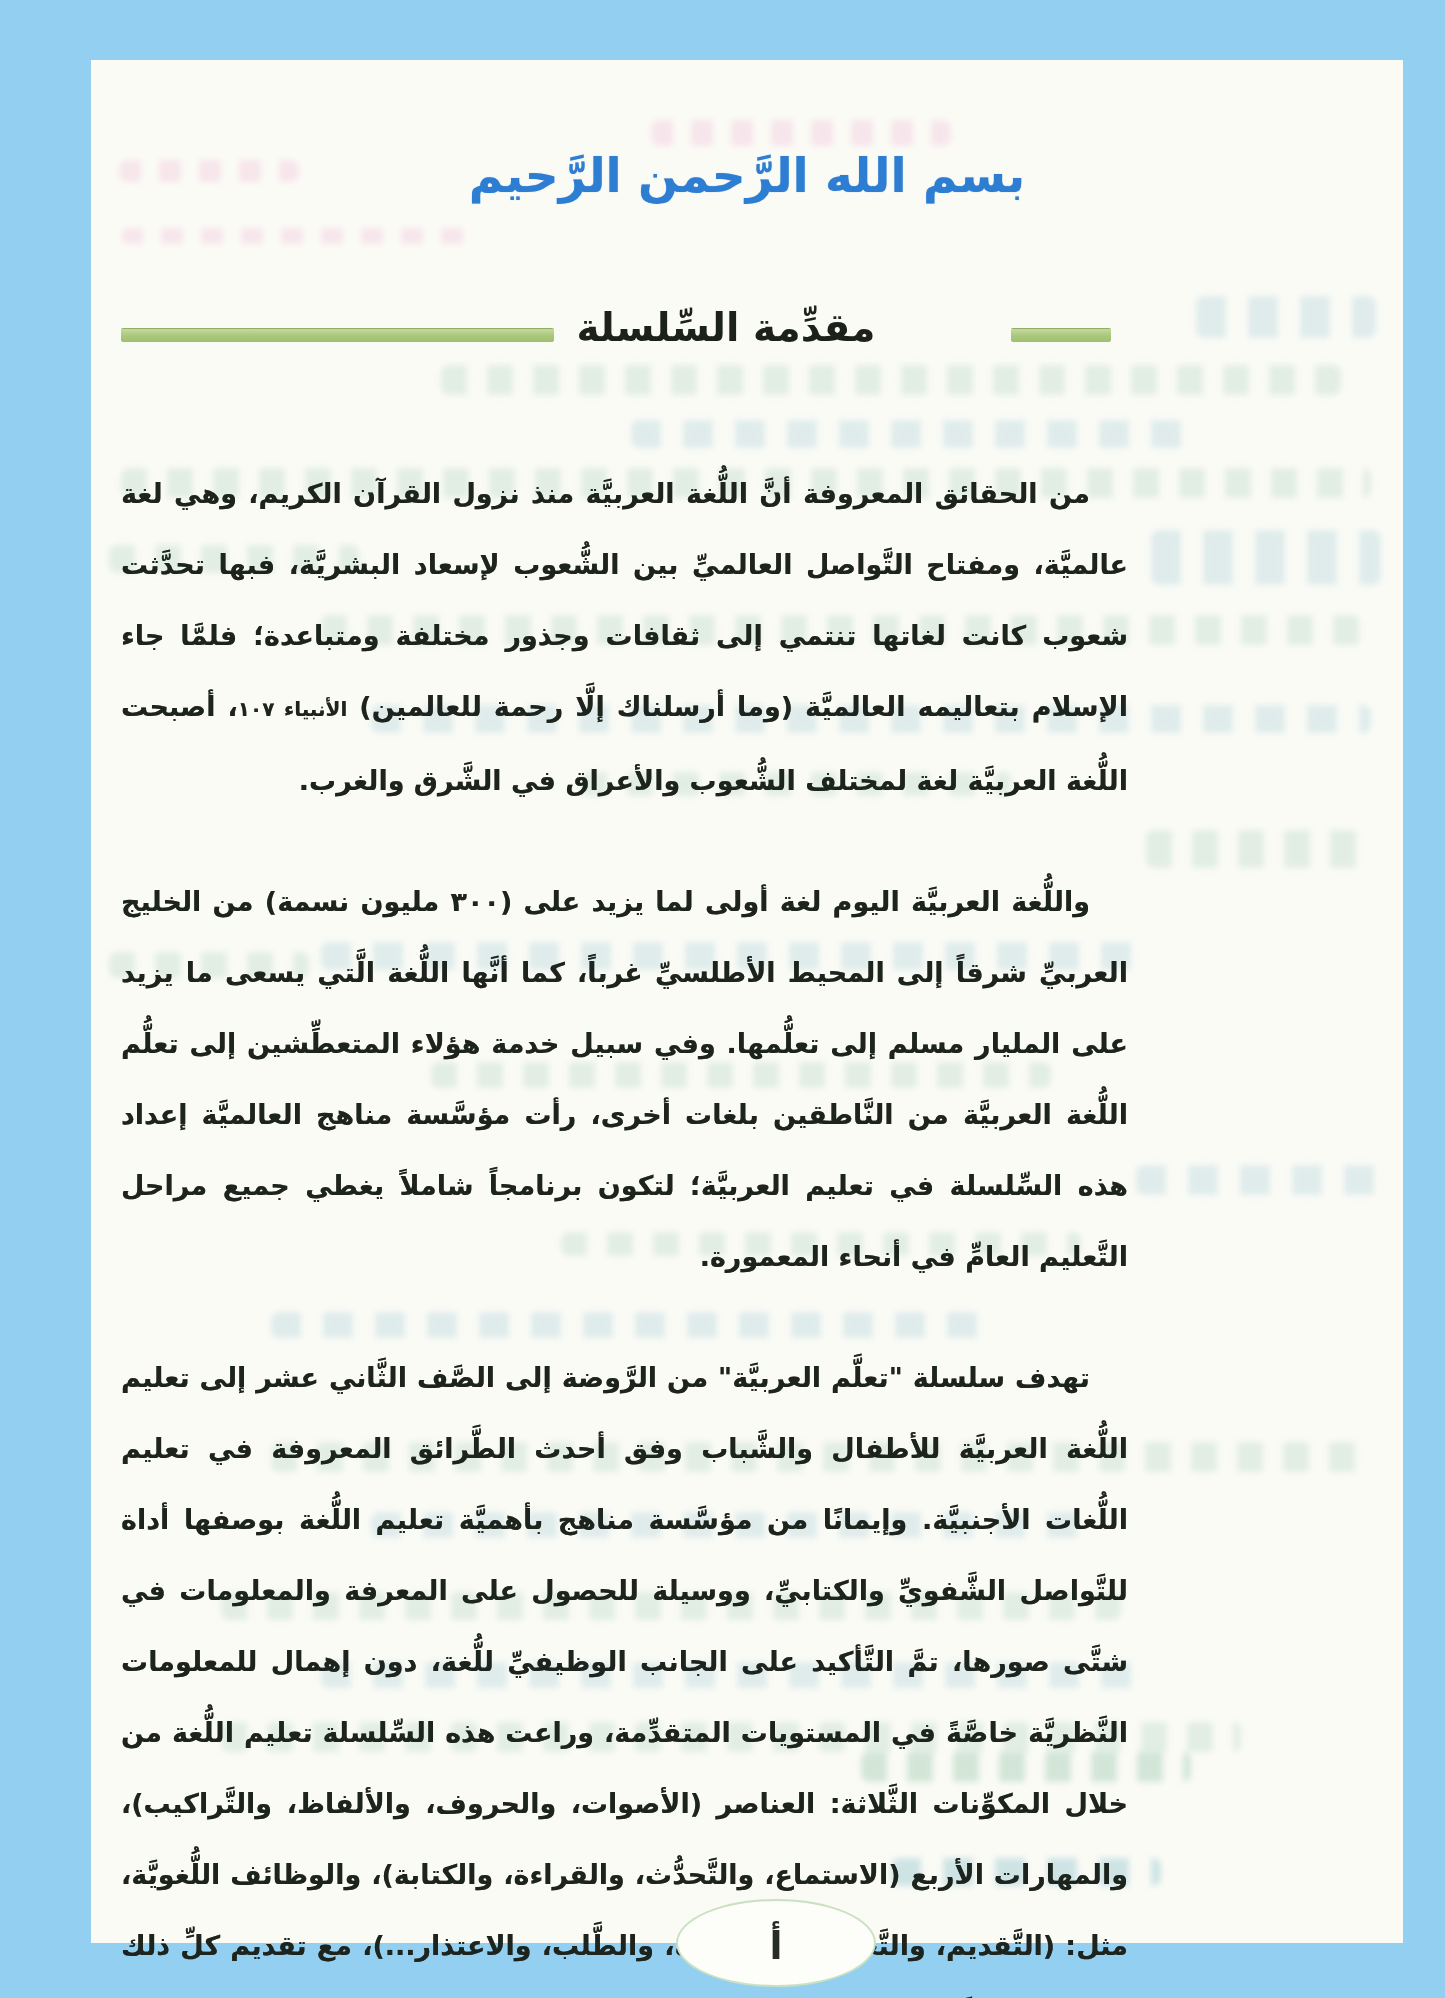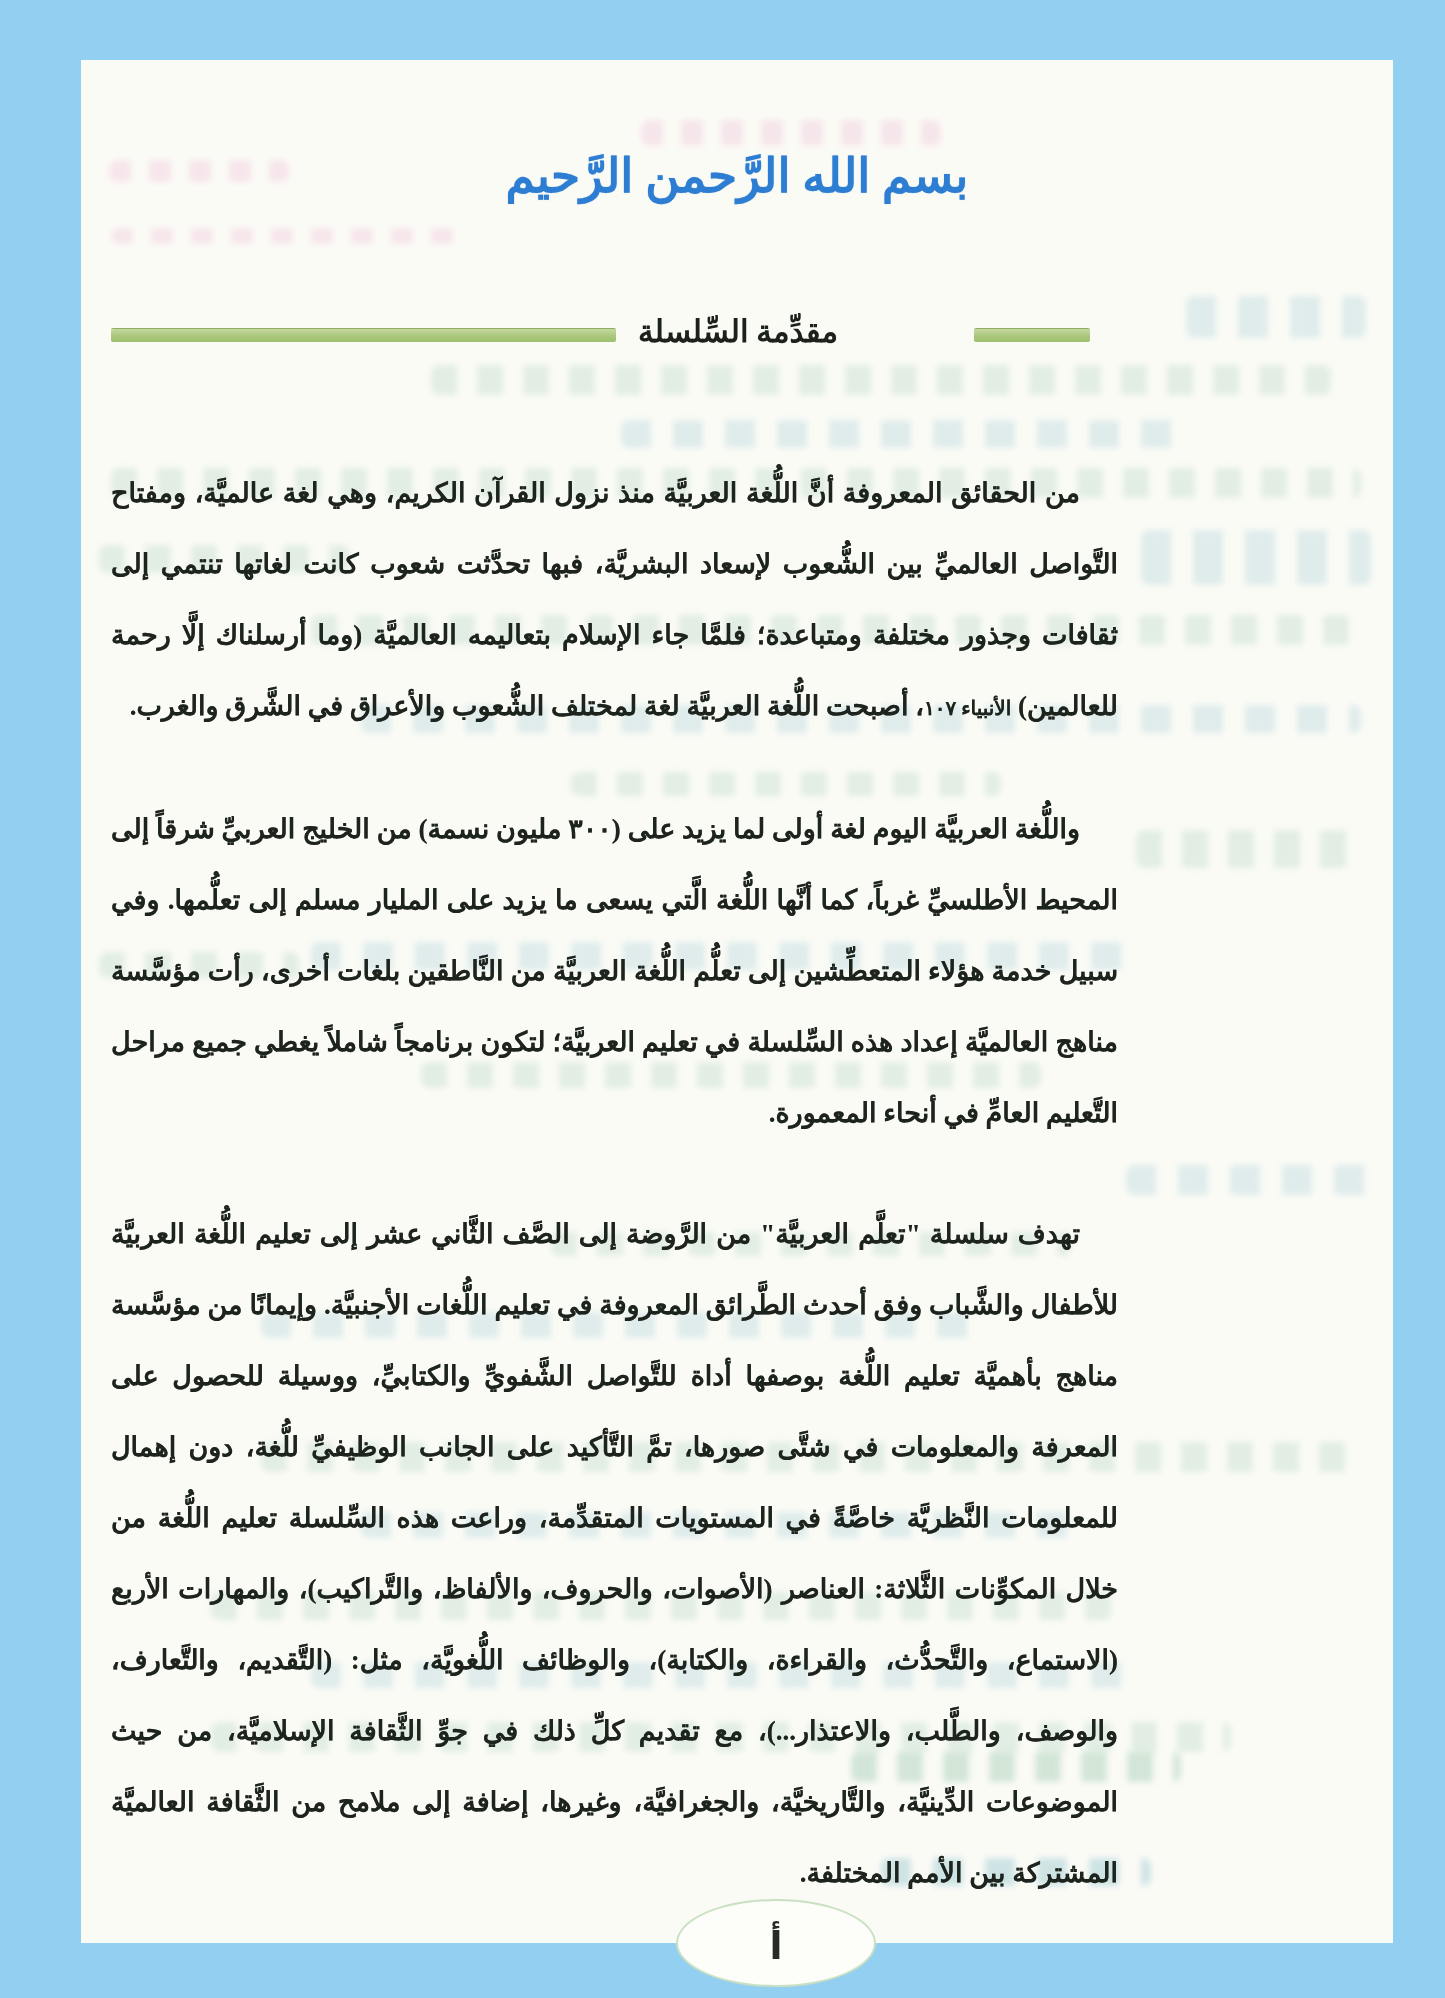--- a/index.html
+++ b/index.html
@@ -6,24 +6,23 @@
   body{
     position:relative;
     width:1445px;height:1998px;
     background:#93cff0;            
     overflow:hidden;
     font-family:"DejaVu Sans",sans-serif;
   }
 
   
   .sheet{
-    position:absolute;left:81px;top:60px;
+    position:absolute;left:91px;top:60px;
     width:1312px;height:1883px;
     background:#fbfbf6;
-    font-family:Liberation Serif, serif;
   }
 
   
   .basmala{
     position:absolute;top:88px;left:0;right:0;
     text-align:center;
     font-size:47px;font-weight:bold;
     color:#2d7ed2;
     letter-spacing:1px;
     text-shadow:0 0 1px rgba(45,126,210,.55);
@@ -35,21 +34,21 @@
     display:flex;align-items:flex-end;direction:ltr;
   }
   .rule{
     height:13px;margin-bottom:8px;border-radius:2px;
     background:linear-gradient(#c6d89e,#a9c87c 55%,#9fbf70);
     box-shadow:0 -1px 0 #8fae62;
   }
   .rule-left{width:505px}
   .rule-right{width:116px}
   .section-title{
-    font-size:31px;font-weight:bold;color:#1c211c;
+    font-size:39px;font-weight:bold;color:#1c211c;
     margin-left:22px;margin-right:136px;
     direction:rtl;white-space:nowrap;
   }
 
   
   .body-text{
     position:absolute;top:398px;left:30px;width:1007px;
     direction:rtl;
     text-align:justify;
     font-size:27px;line-height:71px;font-weight:bold;

